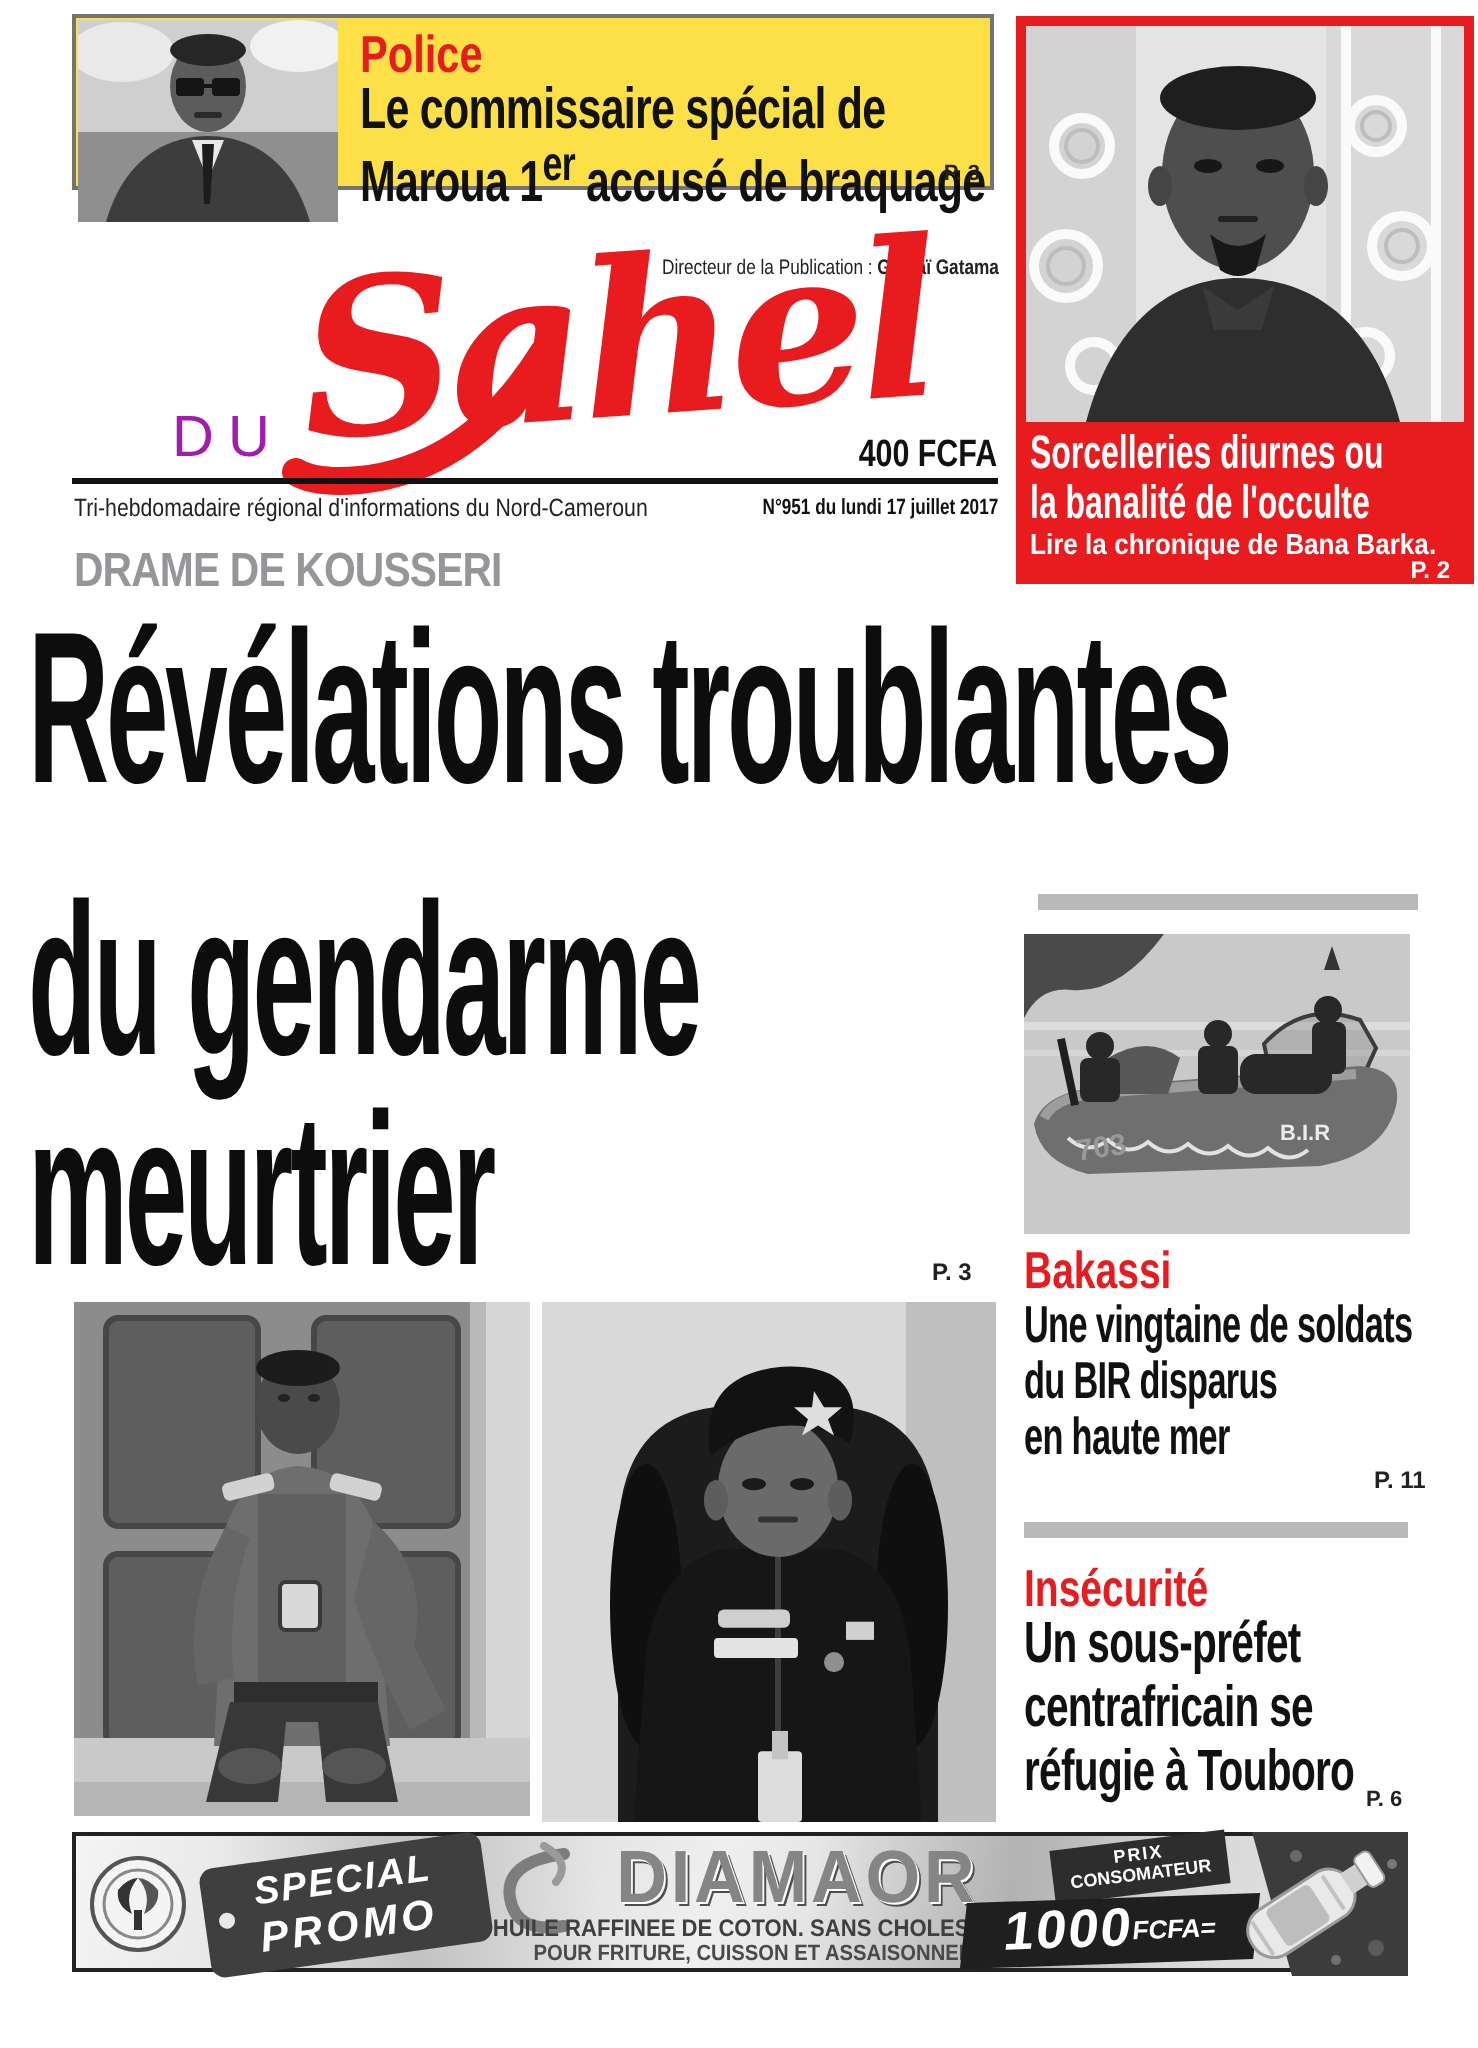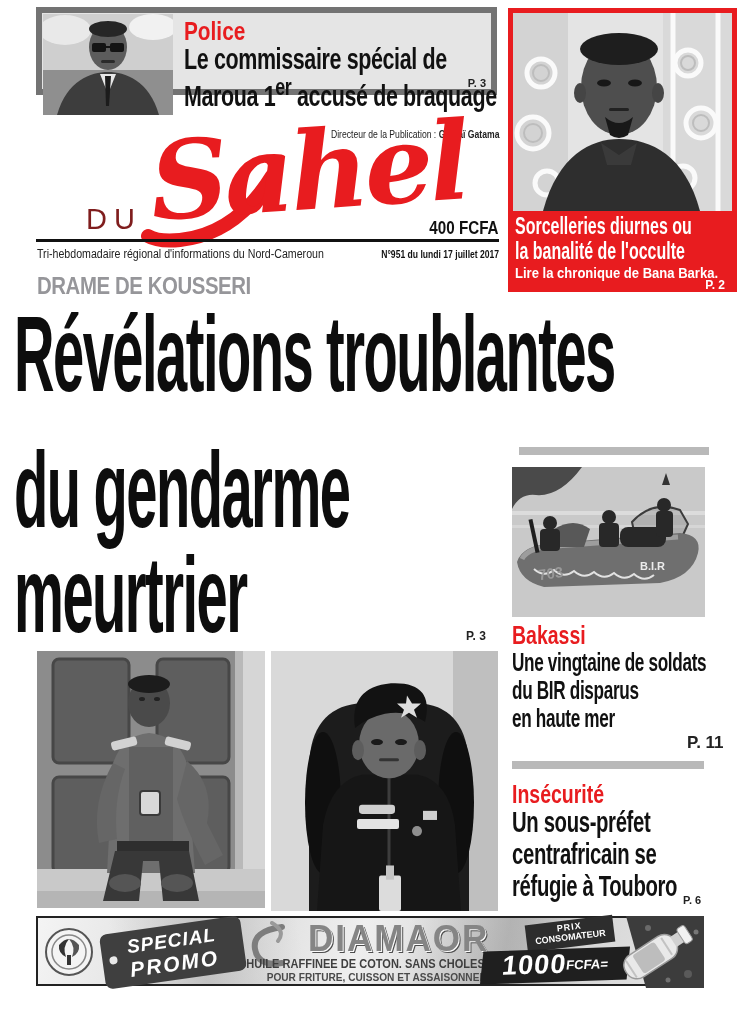--- a/index.html
+++ b/index.html
@@ -7,37 +7,37 @@
   html,body{background:#777;}
   body{font-family:"Liberation Sans",sans-serif;}
   .page{position:relative;width:739px;height:1024px;background:#fff;overflow:hidden;margin:0 auto;}
   .abs{position:absolute;}
   .b{font-weight:bold;}
   .cx{display:inline-block;transform-origin:left top;white-space:nowrap;}
   .cxr{display:inline-block;transform-origin:right top;white-space:nowrap;}
   svg{display:block;}
 
   
-  .police-box{left:36px;top:7px;width:461px;height:88px;border:6px solid #737373;background:#e5e5e5;}
+  .police-box{left:36px;top:7px;width:461px;height:88px;border:2px solid #737373;background:#fde047;}
   .police-photo{position:absolute;left:1px;top:1px;width:130px;height:101px;}
   .police-kicker{position:absolute;left:142px;top:3px;font-size:26px;font-weight:bold;color:var(--red);transform:scaleX(.80);}
   .police-headline{position:absolute;left:142px;top:31px;font-size:29px;font-weight:bold;color:#111;line-height:1.04;letter-spacing:-.5px;transform:scaleX(.74);}
   .police-pref{position:absolute;right:5px;bottom:0px;font-size:11px;font-weight:bold;color:#222;}
 
   
   .chronicle-box{left:508px;top:8px;width:229px;height:284px;background:var(--red);}
   .chronicle-photo{position:absolute;left:5px;top:5px;width:219px;height:198px;}
   .chronicle-title{position:absolute;left:7px;top:206px;font-size:23.5px;font-weight:bold;color:#fff;line-height:1.05;transform:scaleX(.68);}
   .chronicle-note{position:absolute;left:7px;top:257px;font-size:14.5px;font-weight:bold;color:#fff;transform:scaleX(.90);}
   .chronicle-pref{position:absolute;right:12px;top:270px;font-size:12px;font-weight:bold;color:#fff;text-align:center;}
 
   
   .director-line{right:240px;top:128px;font-size:10.5px;color:#222;transform:scaleX(.82);}
   .logo-loeil{left:36px;top:118px;font-family:"DejaVu Serif",serif;font-weight:bold;font-size:64px;color:var(--red);letter-spacing:-2px;}
-  .logo-du{left:86px;top:203px;font-size:29px;letter-spacing:7px;color:#7f1d1d;}
+  .logo-du{left:86px;top:203px;font-size:29px;letter-spacing:7px;color:#a21caf;}
   .logo-sahel{left:150px;top:108px;font-family:"DejaVu Serif",serif;font-weight:bold;font-style:italic;font-size:108px;color:var(--red);transform:rotate(-4deg);letter-spacing:-4px;}
   .logo-swash{left:140px;top:170px;}
   .price{right:240px;top:217px;font-size:19px;font-weight:bold;color:#111;transform:scaleX(.8);}
   .mast-rule{left:36px;top:239px;width:463px;height:3px;background:#111;}
   .tagline{left:37px;top:247px;font-size:12.5px;color:#222;transform:scaleX(.85);}
   .issue{right:240px;top:248px;font-size:11px;font-weight:bold;color:#111;transform:scaleX(.78);}
 
   
   .lead-kicker{left:37px;top:272px;font-size:24px;font-weight:bold;color:var(--gray-kicker);transform:scaleX(.85);letter-spacing:-.5px;}
   .mega{font-size:108px;font-weight:bold;color:var(--ink);letter-spacing:-3px;transform:scaleX(.52);line-height:1;}
@@ -46,21 +46,21 @@
   .mega3{left:14px;top:541px;}
   .lead-pref{left:466px;top:629px;font-size:12px;font-weight:bold;color:#222;}
 
   
   .bar{background:var(--bar);height:8px;}
   .bar1{left:519px;top:447px;width:190px;}
   .bar2{left:512px;top:761px;width:192px;}
   .boat-photo{left:512px;top:467px;width:193px;height:150px;}
   .bak-kicker{left:512px;top:620px;font-size:26px;font-weight:bold;color:var(--red);transform:scaleX(.75);}
   .bak-headline{left:512px;top:648px;font-size:26px;font-weight:bold;color:#111;line-height:28px;transform:scaleX(.66);letter-spacing:-.5px;}
-  .bak-pref{left:655px;top:733px;font-size:17px;font-weight:bold;color:#222;padding-left:32px;}
+  .bak-pref{left:655px;top:733px;font-size:12px;font-weight:bold;color:#222;padding-left:32px;}
   .insec-kicker{left:512px;top:779px;font-size:26px;font-weight:bold;color:var(--red);transform:scaleX(.75);}
   .insec-headline{left:512px;top:806px;font-size:29px;font-weight:bold;color:#111;line-height:32px;transform:scaleX(.70);letter-spacing:-.5px;}
   .insec-pref{left:683px;top:894px;font-size:11px;font-weight:bold;color:#222;text-align:right;}
 
   
   .gendarme-photo{left:37px;top:651px;width:228px;height:257px;}
   .officer-photo{left:271px;top:651px;width:227px;height:260px;}
 
   
   .ad-box{left:36px;top:916px;width:668px;height:70px;border:2px solid #222;

